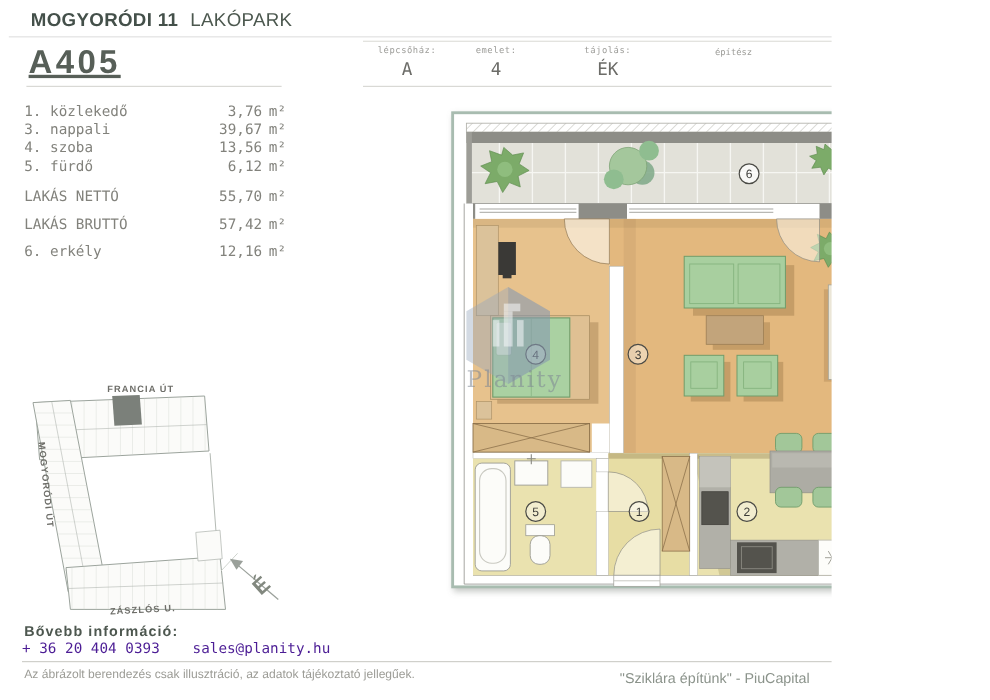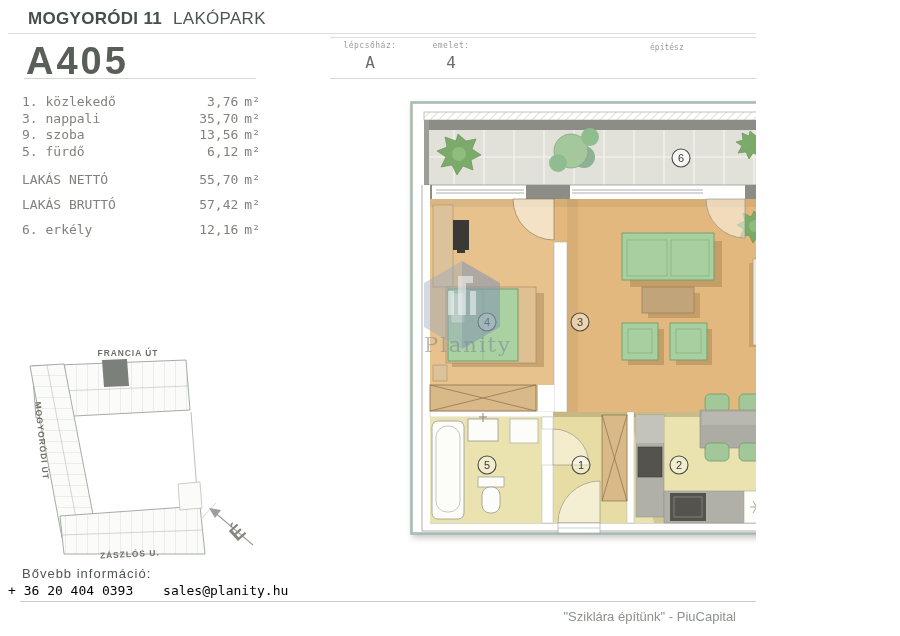--- a/index.html
+++ b/index.html
@@ -4,21 +4,21 @@
 <style>
   html,body{margin:0;padding:0;background:#fff;}
   .sheet{position:relative;width:756px;height:636px;background:#ffffff;overflow:hidden;
          font-family:"Liberation Sans",sans-serif;}
 
   
   .title{position:absolute;left:28px;top:9px;font-size:17px;color:#44504a;letter-spacing:.3px;white-space:nowrap;}
   .title .tb{font-weight:bold;}
   .title .tr{font-weight:400;margin-left:6px;color:#4c584f;}
   .rule-top{position:absolute;left:8px;width:884px;top:33px;border-top:1px solid #dedede;}
-  .apt{position:absolute;left:26px;top:40px;font-size:38px;font-weight:bold;color:#575f58;letter-spacing:3px;}
+  .apt{position:absolute;left:26px;top:40px;font-size:30px;font-weight:bold;color:#575f58;letter-spacing:3px;text-decoration:underline;}
   .apt-rule{position:absolute;left:24px;top:78px;width:232px;border-top:1px solid #d5d5d1;}
   .hdr-top{position:absolute;left:330px;top:37px;width:552px;border-top:1px solid #dcdcd8;}
   .hdr-bottom{position:absolute;left:330px;top:78px;width:428px;border-top:1px solid #d5d5d1;}
   .fcol{position:absolute;top:41px;text-align:center;}
   .fcol .lab{font-family:"DejaVu Sans Mono",monospace;font-size:8px;color:#9c9c98;letter-spacing:.5px;}
   .fcol .val{font-family:"DejaVu Sans Mono",monospace;font-size:16px;color:#6c6c68;margin-top:3px;}
   .f1{left:330px;width:80px;} .f2{left:412px;width:78px;} .f3{left:495px;width:115px;}
   .arch-lab{position:absolute;left:650px;top:43px;font-family:"DejaVu Sans Mono",monospace;font-size:8px;color:#9c9c98;}
   .arch{position:absolute;left:688px;top:45px;width:128px;text-align:center;}
   .arch .nm{font-size:13.5px;letter-spacing:5px;color:#5c5c58;font-weight:500;}
@@ -29,22 +29,22 @@
 
   
   .rooms{position:absolute;left:22px;top:94px;width:238px;font-family:"DejaVu Sans Mono",monospace;
          font-size:13px;color:#82827c;}
   .room-row{display:flex;justify-content:space-between;line-height:16.6px;gap:24px;}
   .room-row .rv{white-space:nowrap;text-align:right;}
   .room-row .u{margin-left:6px;}
   .gap12{height:12px;} .gap8{height:8px;}
 
   
-  .info-label{position:absolute;left:22px;top:566px;font-size:13px;font-weight:normal;letter-spacing:1px;color:#4d574f;}
-  .contact{position:absolute;left:8px;top:583px;font-family:"DejaVu Sans Mono",monospace;font-size:13px;color:#000000;text-align:right;}
+  .info-label{position:absolute;left:22px;top:566px;font-size:13px;font-weight:bold;letter-spacing:1px;color:#4d574f;}
+  .contact{position:absolute;left:20px;top:583px;font-family:"DejaVu Sans Mono",monospace;font-size:13px;color:#4c1d95;text-align:right;}
   .contact .em{margin-left:22px;}
   .foot-rule{position:absolute;left:20px;top:601px;width:860px;border-top:1px solid #cbcbc6;}
   .disclaimer{position:absolute;left:22px;top:607px;font-size:11px;color:#9c9c96;}
   .tagline{position:absolute;right:20px;top:609px;font-size:13px;color:#8b938b;}
 
   
   .siteplan{position:absolute;left:10px;top:342px;}
   .floorplan{position:absolute;left:408px;top:99px;filter:drop-shadow(2px 3px 3px rgba(60,70,60,.30));}
   svg text{font-family:"Liberation Sans",sans-serif;}
   .wmtext{font-family:"DejaVu Serif",serif;}
@@ -65,20 +65,24 @@
   <div class="hdr-top"></div>
   <div class="hdr-bottom"></div>
 
   <div class="fcol f1">
     <div class="lab">lépcsőház:</div>
     <div class="val">A</div>
   </div>
   <div class="fcol f2">
     <div class="lab">emelet:</div>
     <div class="val">4</div>
+  </div>
+  <div class="fcol f3">
+    <div class="lab">tájolás:</div>
+    <div class="val">ÉK</div>
   </div>
 
   <div class="arch-lab">építész</div>
 
   <div class="dev-lab">beruházó</div>
   <div class="dev">
     <svg width="40" height="27" viewBox="0 0 40 30">
       <g fill="#1d3829">
         <rect x="7" y="3" width="23" height="4"></rect>
         <path d="M29,3 c7,0 10,3 9,7 c-1,4 -6,5 -11,4 l4,-6 z"></path>
@@ -92,24 +96,24 @@
     <div class="nm">PiuCapital</div>
   </div>
 
   <div class="rooms">
     <div class="room-row">
       <span>1. közlekedő</span>
       <span class="rv"><span>3,76</span><span class="u">m²</span></span>
     </div>
     <div class="room-row">
       <span>3. nappali</span>
-      <span class="rv"><span>35,70</span><span class="u">m²</span></span>
-    </div>
-    <div class="room-row">
-      <span>9. szoba</span>
+      <span class="rv"><span>39,67</span><span class="u">m²</span></span>
+    </div>
+    <div class="room-row">
+      <span>4. szoba</span>
       <span class="rv"><span>13,56</span><span class="u">m²</span></span>
     </div>
     <div class="room-row">
       <span>5. fürdő</span>
       <span class="rv"><span>6,12</span><span class="u">m²</span></span>
     </div>
     <div class="gap12"></div>
     <div class="room-row">
       <span>LAKÁS NETTÓ</span>
       <span class="rv"><span>55,70</span><span class="u">m²</span></span>
@@ -330,15 +334,16 @@
       <text x="16" y="253" class="wmtext" font-size="21" letter-spacing="2" fill="#7d8794" fill-opacity="0.55">Planity</text>
     </g>
   </svg>
 
   <div class="info-label">Bővebb információ:</div>
   <div class="contact">
     <span>+ 36 20 404 0393</span>
     <span class="em">sales@planity.hu</span>
   </div>
   <div class="foot-rule"></div>
+  <div class="disclaimer">Az ábrázolt berendezés csak illusztráció, az adatok tájékoztató jellegűek.</div>
   <div class="tagline">"Sziklára építünk" - PiuCapital</div>
 
 </div>
 
 </body></html>

